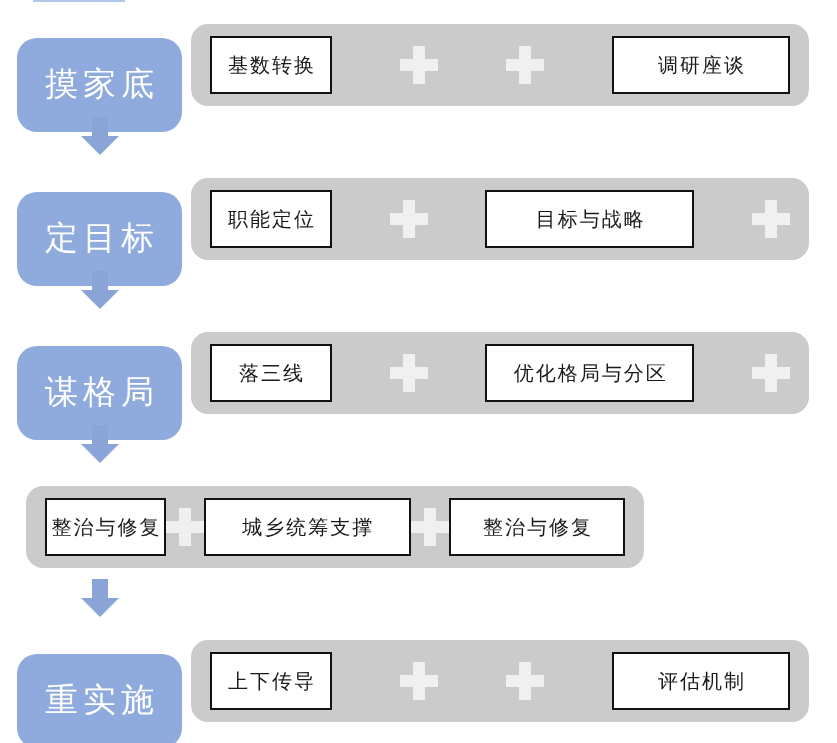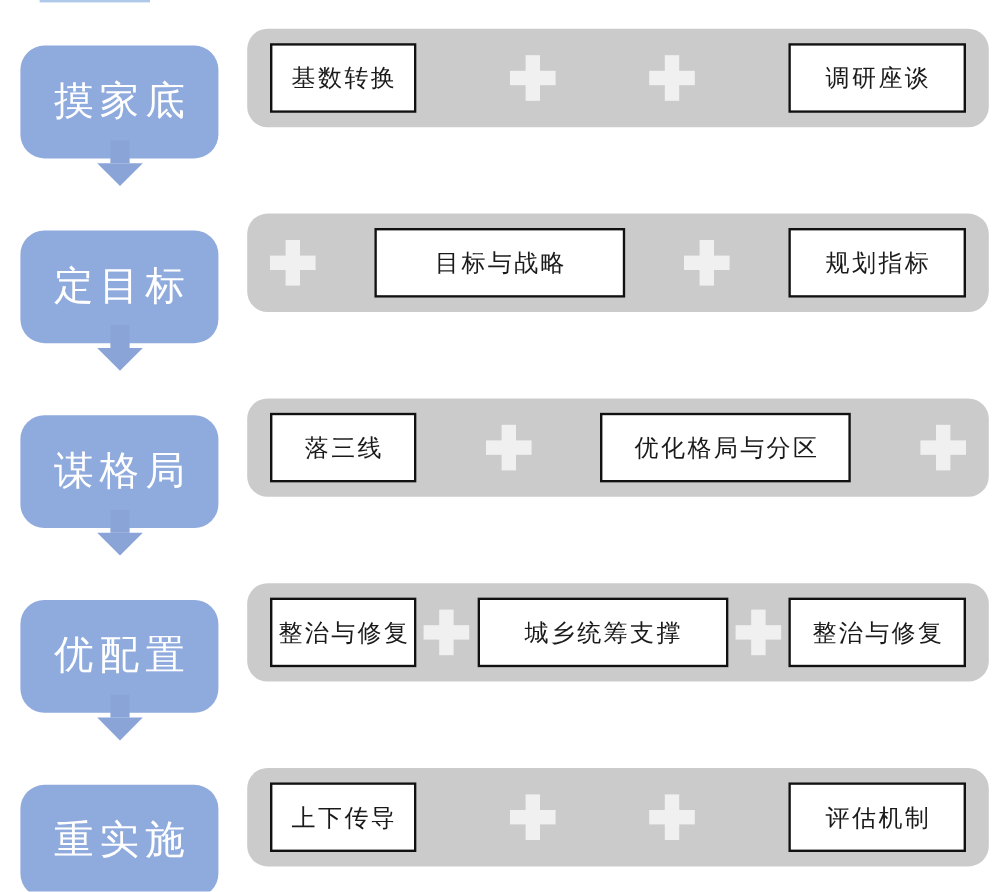--- a/index.html
+++ b/index.html
@@ -17,36 +17,36 @@
   .stage{
     width:165px;height:94px;border-radius:20px;
     background:var(--stage-fill,#8faadc);
     color:var(--stage-text,#ffffff);
     font-size:33px;letter-spacing:5px;padding-left:5px;
     display:flex;align-items:center;justify-content:center;
     box-sizing:border-box;
     margin-top:39px;
   }
   .bar{
-    width:618px;height:82px;margin-left:24px;border-radius:17px;
+    width:618px;height:82px;margin-left:9px;border-radius:17px;
     background:var(--bar-fill,#cbcbcb);
     display:flex;align-items:center;justify-content:space-between;
     padding:0 19px 0 19px;box-sizing:border-box;
   }
   .step{
     height:58px;background:var(--step-fill,#ffffff);
     border:2px solid var(--step-border,#111111);
     display:flex;align-items:center;justify-content:center;
     font-size:20px;letter-spacing:2px;padding-left:2px;
     color:var(--step-text,#1a1a1a);
     box-sizing:border-box;
   }
   .step-1{width:122px;}
   .step-2{width:209px;}
-  .step-3{width:148px;font-family:Liberation Serif, serif;}
+  .step-3{width:178px;font-family:Liberation Serif, serif;}
   .plus{position:relative;width:38px;height:38px;flex:0 0 38px;}
   .plus::before,.plus::after{
     content:"";position:absolute;background:var(--plus-fill,#f0f0f0);
   }
   .plus::before{left:0;top:13px;width:38px;height:12px;}
   .plus::after{left:13px;top:0;width:12px;height:38px;}
   .arrow-row{height:60px;display:flex;justify-content:flex-start;}
   .down-arrow{
     margin-left:81px;margin-top:5px;width:38px;
     display:flex;flex-direction:column;align-items:center;
@@ -81,24 +81,24 @@
   <div class="arrow-row">
     <div class="down-arrow">
         <i class="stem"></i>
         <i class="head"></i>
       </div>
   </div>
 
   <div class="row">
     <div class="stage">定目标</div>
     <div class="bar">
+      <div class="step step-1">职能定位</div>
       <span class="plus"></span>
       <div class="step step-2">目标与战略</div>
       <span class="plus"></span>
-      <div class="step step-3">规划指标</div>
     </div>
   </div>
   <div class="arrow-row">
     <div class="down-arrow">
         <i class="stem"></i>
         <i class="head"></i>
       </div>
   </div>
 
   <div class="row">
@@ -111,21 +111,20 @@
     </div>
   </div>
   <div class="arrow-row">
     <div class="down-arrow">
         <i class="stem"></i>
         <i class="head"></i>
       </div>
   </div>
 
   <div class="row">
-    <div class="stage">优配置</div>
     <div class="bar">
       <div class="step step-1">整治与修复</div>
       <span class="plus"></span>
       <div class="step step-2">城乡统筹支撑</div>
       <span class="plus"></span>
       <div class="step step-3">整治与修复</div>
     </div>
   </div>
   <div class="arrow-row">
     <div class="down-arrow">

